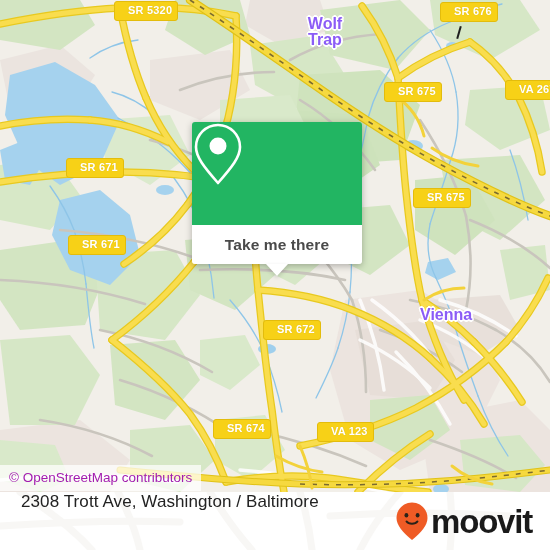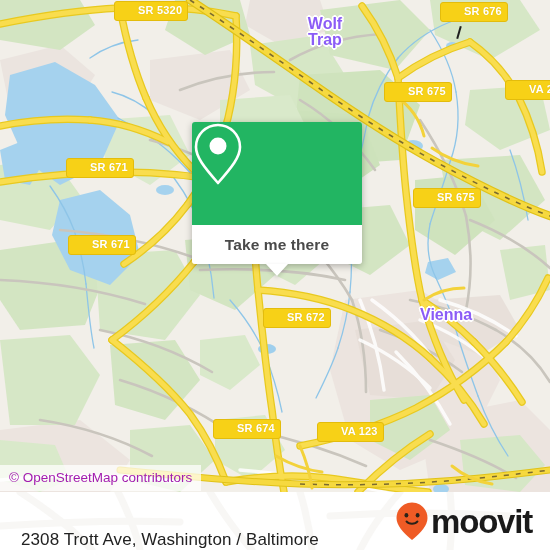--- a/index.html
+++ b/index.html
@@ -21,21 +21,21 @@
   .shield{
     position:absolute;
     background:#f7d117;
     border:1.5px solid #e3bc0c;
     border-radius:3px;
     color:#ffffff;
     font-size:11px;
     font-weight:bold;
     letter-spacing:.2px;
     line-height:1;
-    padding:3px 5px 4px 23px;
+    padding:3px 5px 4px 13px;
     white-space:nowrap;
     text-shadow:0 0 1px rgba(120,95,0,.25);
   }
 
   
   .place{
     position:absolute;
     color:#8b5cf6;
     font-size:16px;
     line-height:16px;
@@ -97,21 +97,21 @@
     line-height:15px;
     white-space:nowrap;
     z-index:30;
   }
 
   
   .footer{
     position:absolute; left:0; top:492px;
     width:550px; height:58px;
     background:#ffffff;
-    display:flex; align-items:flex-end;
+    display:flex; align-items:flex-start;
     z-index:50;
   }
   .footer-ghost{
     position:absolute; left:0; top:0; width:550px; height:58px;
     overflow:hidden; opacity:.55;
   }
   .footer-addr{
     position:relative;
     margin-left:21px;
     color:#222222;
@@ -356,21 +356,21 @@
 Trap</span></div>
     <div class="place" style="left:420px; top:307px; width:70px; text-align:left;"><span>Vienna</span></div>
 
     <div class="shield" style="left:114px; top:1px;"><span>SR 5320</span></div>
     <div class="shield" style="left:440px; top:2px;"><span>SR 676</span></div>
     <div class="shield" style="left:505px; top:80px;"><span>VA 267</span></div>
     <div class="shield" style="left:384px; top:82px;"><span>SR 675</span></div>
     <div class="shield" style="left:66px; top:158px;"><span>SR 671</span></div>
     <div class="shield" style="left:413px; top:188px;"><span>SR 675</span></div>
     <div class="shield" style="left:68px; top:235px;"><span>SR 671</span></div>
-    <div class="shield" style="left:263px; top:308px;"><span>SR 672</span></div>
+    <div class="shield" style="left:263px; top:320px;"><span>SR 672</span></div>
     <div class="shield" style="left:213px; top:419px;"><span>SR 674</span></div>
     <div class="shield" style="left:317px; top:422px;"><span>VA 123</span></div>
 
     <div style="position:absolute; left:458px; top:26px; width:2px; height:13px; background:#1f1f1f; transform:rotate(16deg);"></div>
 
     <div class="attrib">
       <span>© OpenStreetMap contributors</span>
     </div>
 
     <div class="callout">

